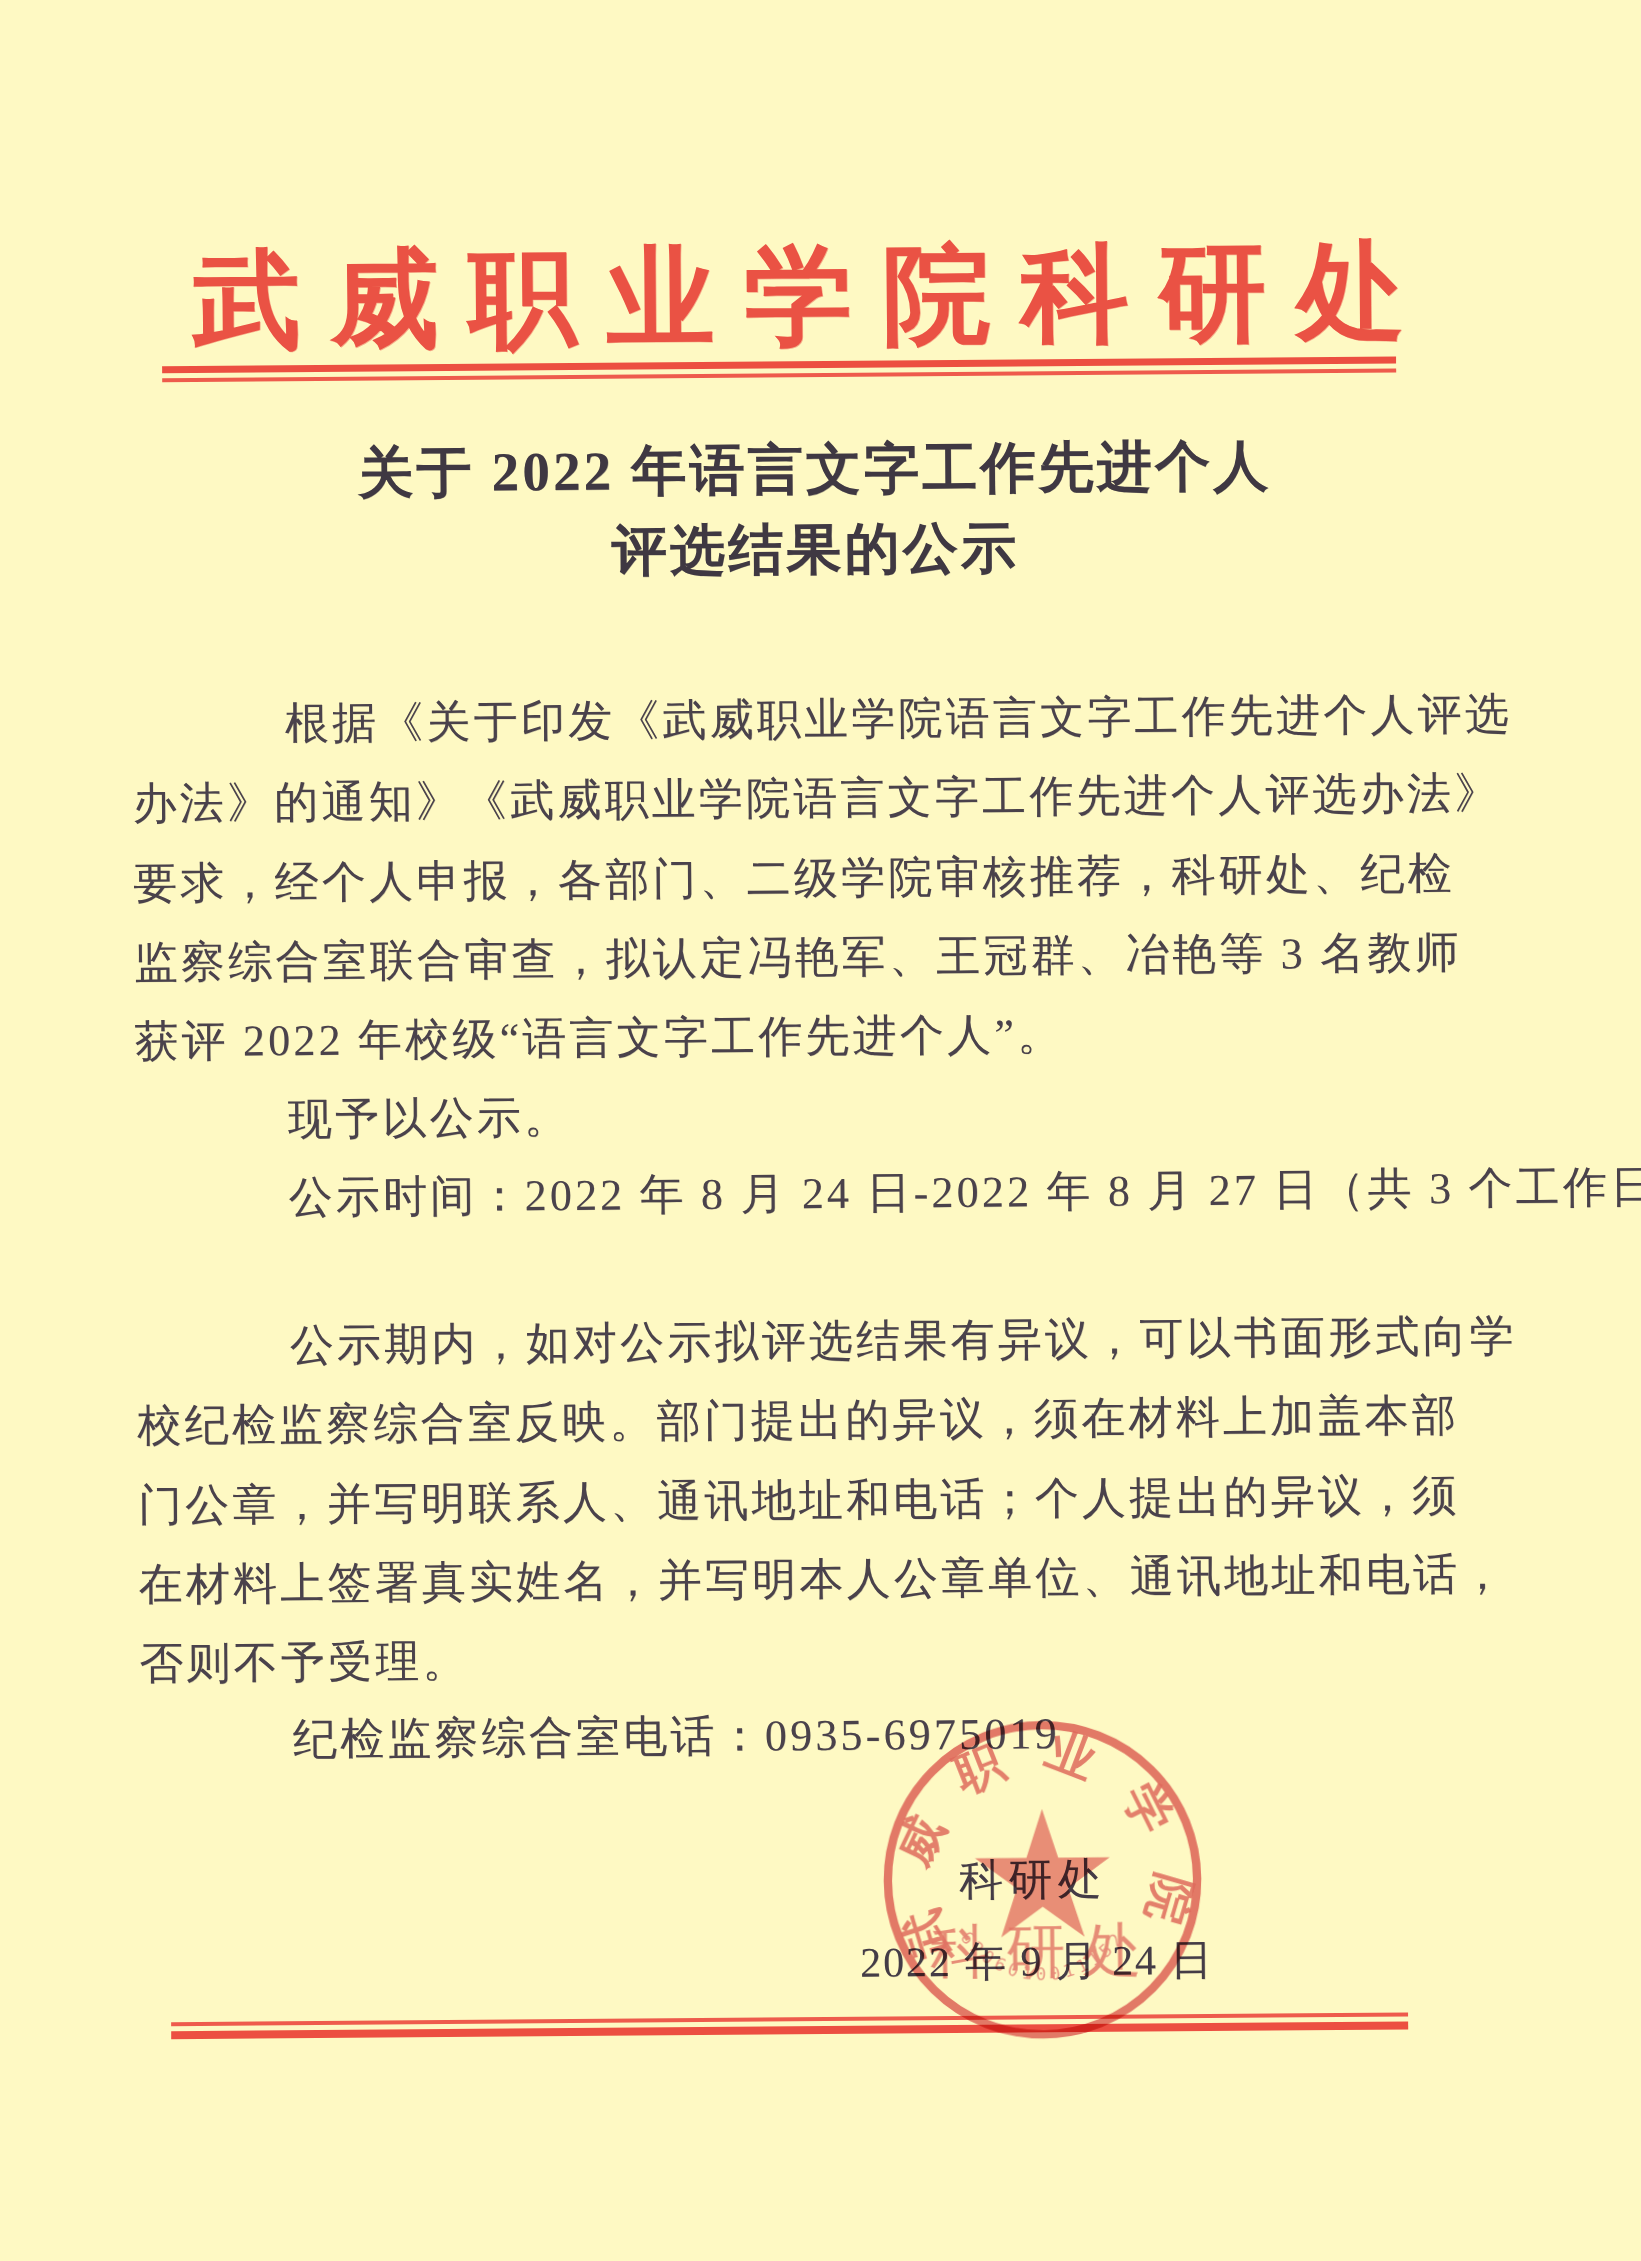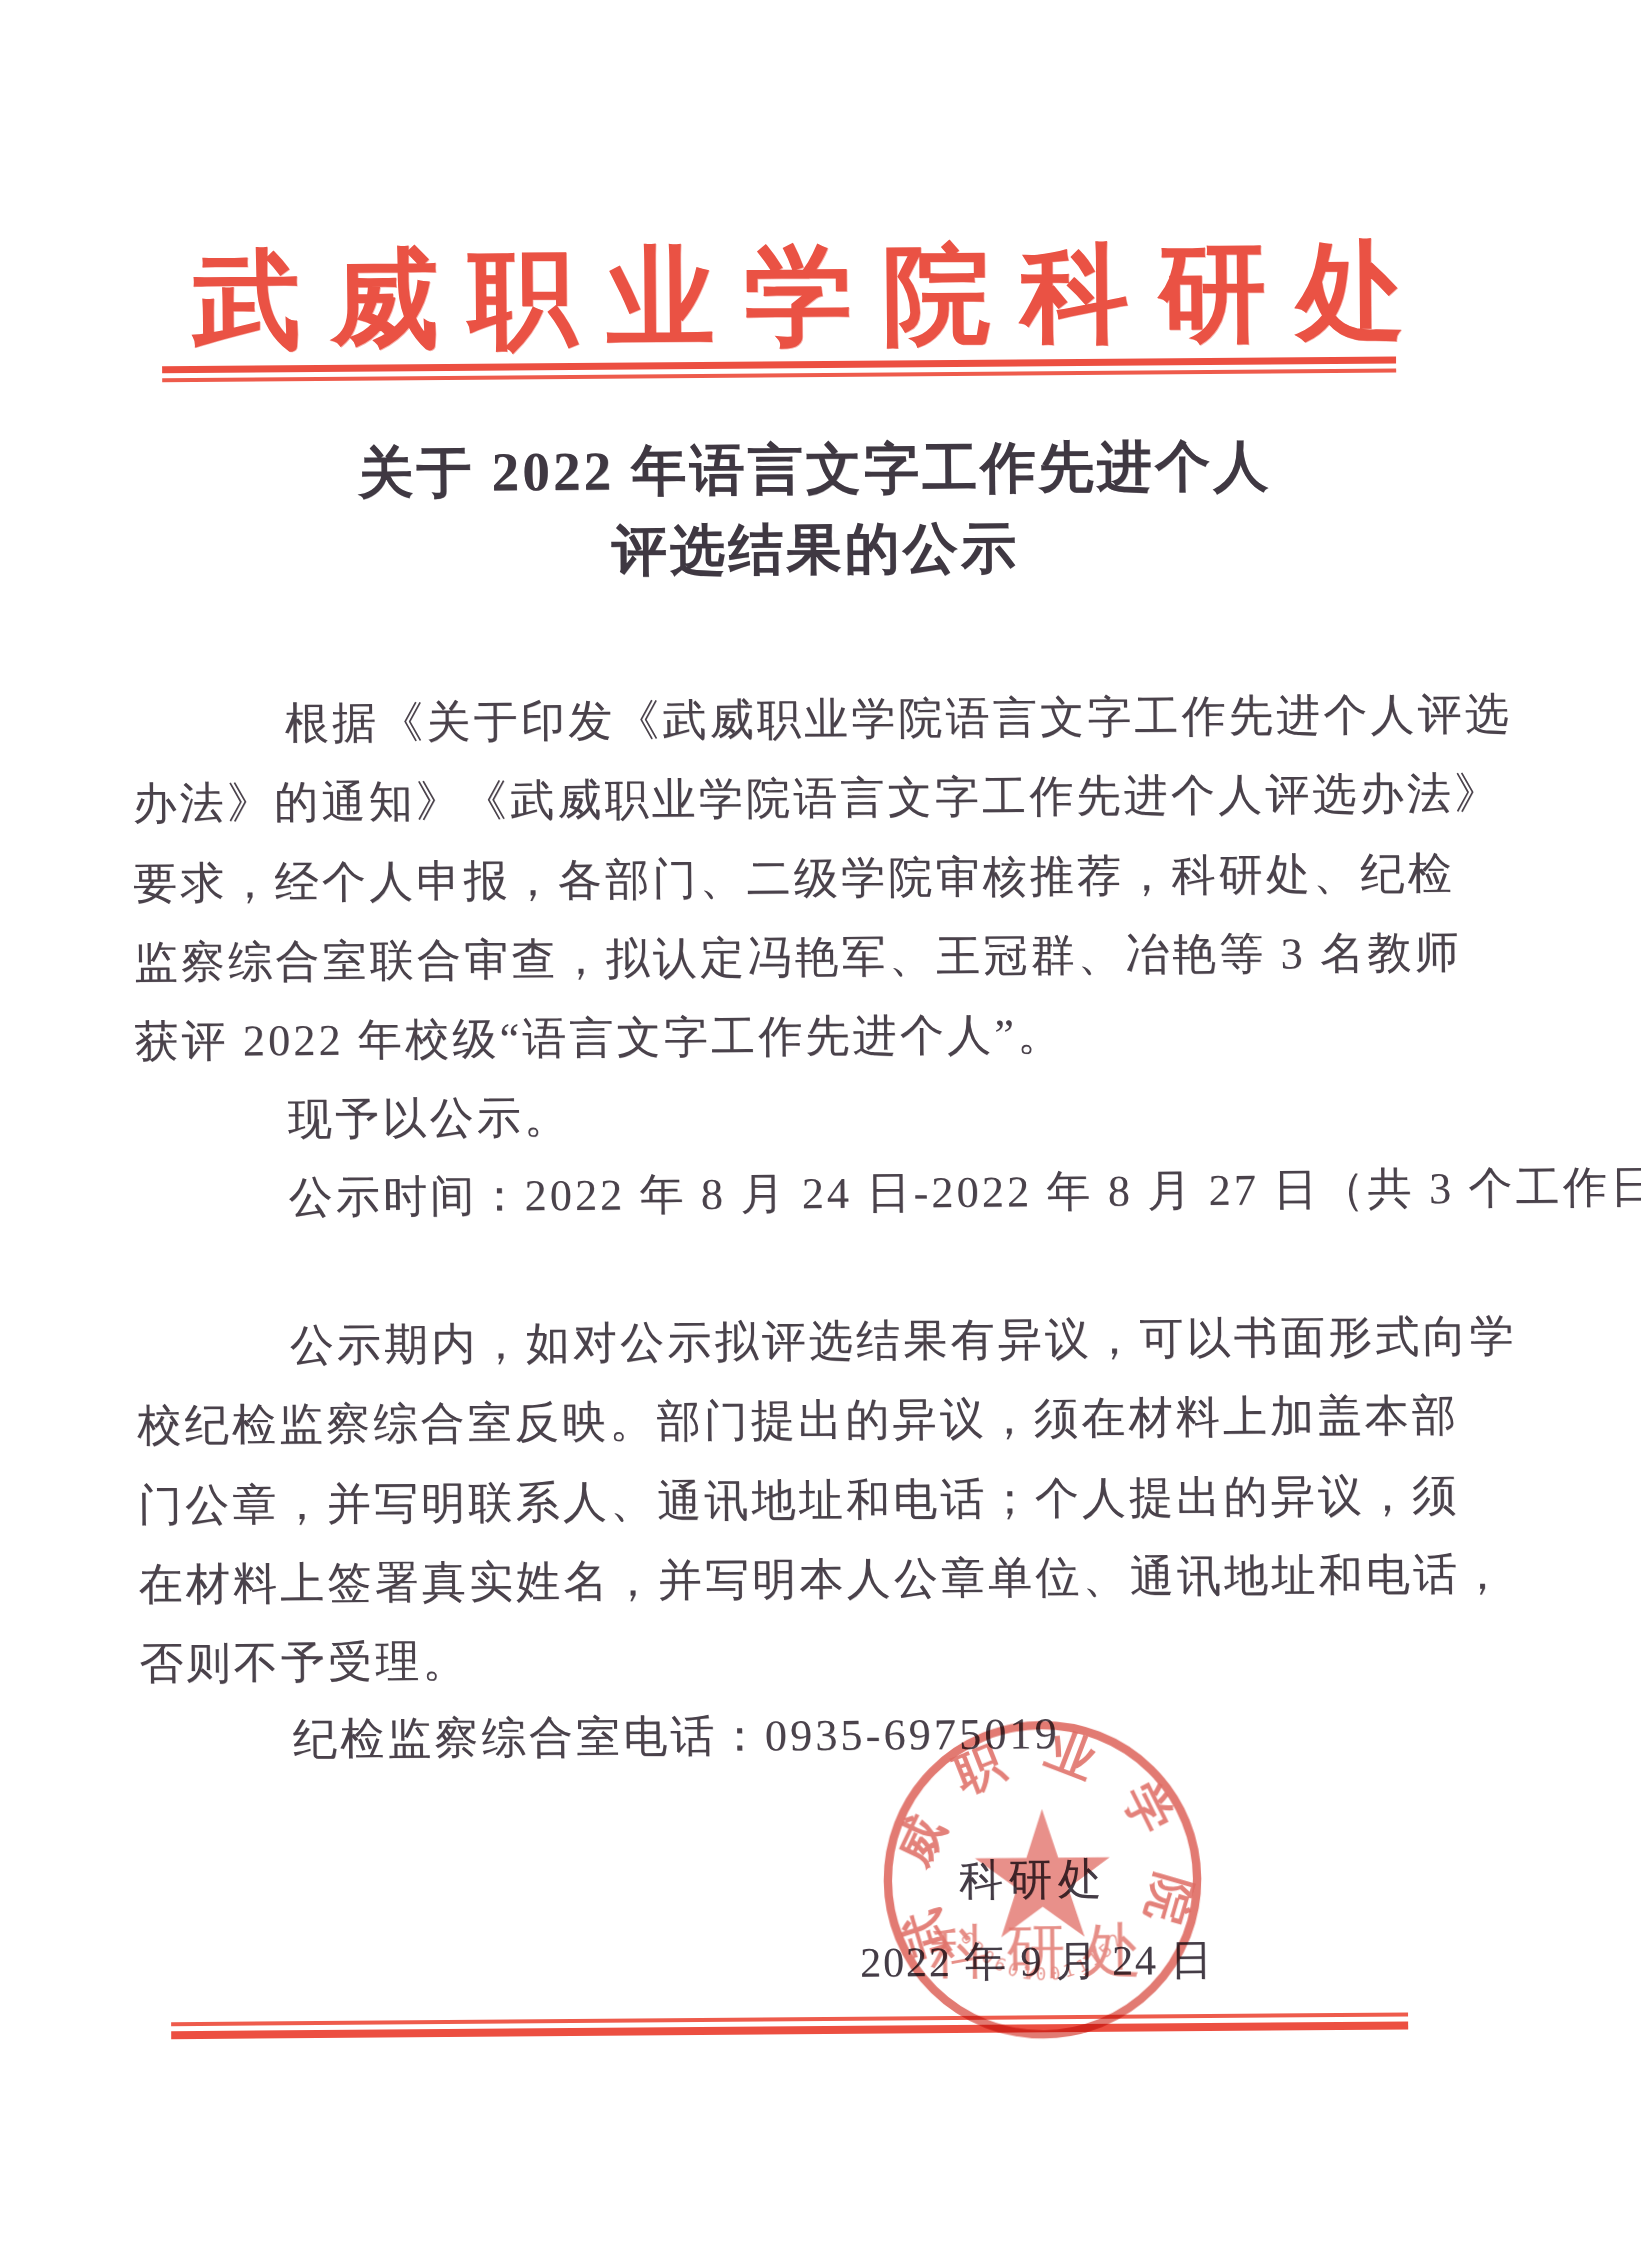--- a/index.html
+++ b/index.html
@@ -1,19 +1,19 @@
 <!DOCTYPE html>
 <html style="font-size:10.3px"><head>
 <meta charset="utf-8">
 <style>
   html,body{margin:0;padding:0;background:#e9e9e9;}
   .sheet{
     position:relative;
     width:1642px;height:2261px;
-    background:#ffffff;
+    background:#fef9c3;
     overflow:hidden;
     font-family:"Liberation Serif","DejaVu Serif",serif;
   }
   .tilt{position:absolute;inset:0;transform:rotate(-0.45deg);transform-origin:50% 55%;}
   
   .letterhead{
     position:absolute;top:224px;left:0;width:100%;
     text-align:center;
     font-size:108px;font-weight:700;
     letter-spacing:30px;

